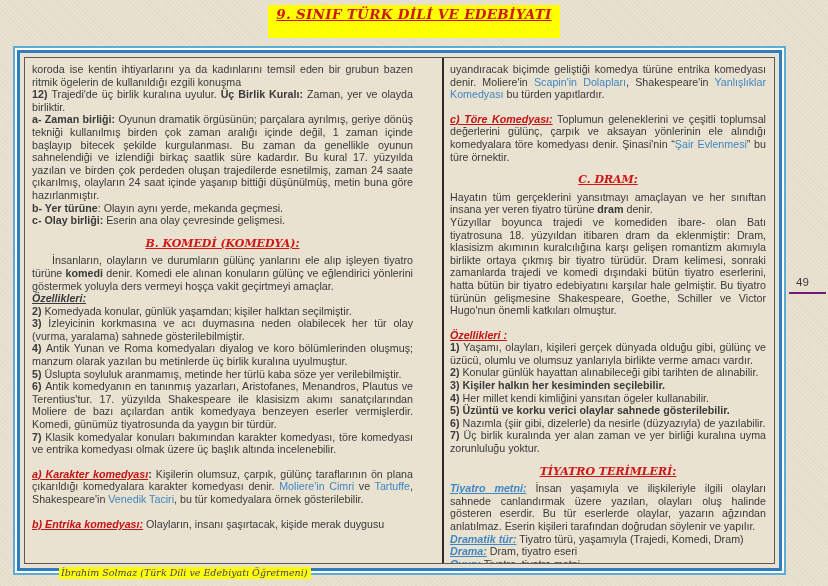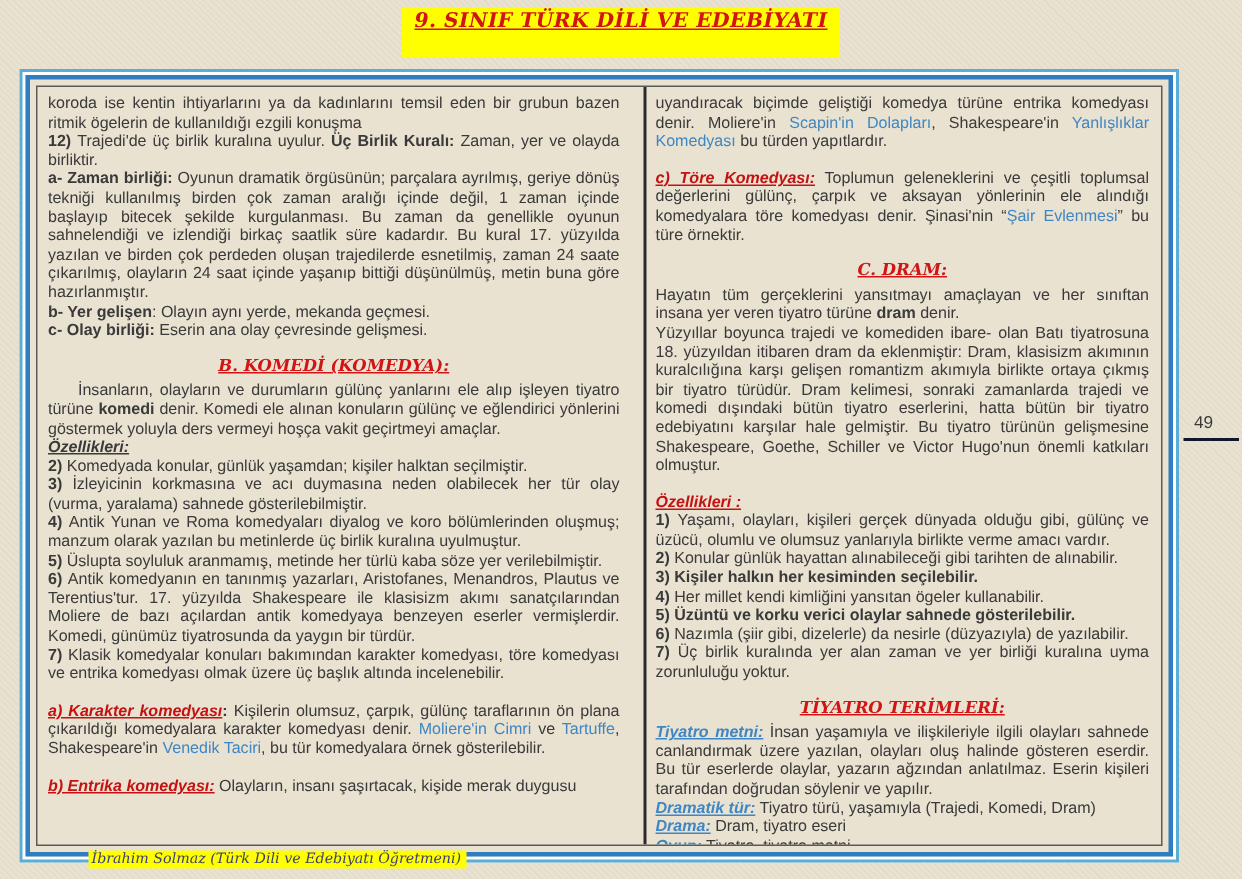--- a/index.html
+++ b/index.html
@@ -25,37 +25,37 @@
   }
   .frame-inner{
     box-sizing:border-box;height:100%;border:1px solid #5a5a5a;
     display:flex;overflow:hidden;background:#e9e2d1;
   }
   .col{
     box-sizing:border-box;font-size:10.7px;line-height:12.6px;
     text-align:justify;padding:5px 8px 4px 7px;
   }
   .col-left{width:404px;padding-right:16px;}
-  .col-right{flex:1;border-left:2px solid #2b2b2b;padding-left:6px;}
+  .col-right{flex:1;border-left:2px solid #2b2b2b;padding-left:6px;margin-left:13px;}
   .para{margin:0;}
   .indent{text-indent:20px;}
   .gap{margin-top:12px;}
   .hdr{
     text-align:center;color:#d11515;font-weight:bold;font-style:italic;
     text-decoration:underline;font-family:"DejaVu Serif",serif;
     font-size:11px;margin:11px 0 4px;
   }
   span.b{font-weight:bold;}
   span.biu{font-weight:bold;font-style:italic;text-decoration:underline;margin-top:40px;}
   span.rh{color:#c41111;font-weight:bold;font-style:italic;text-decoration:underline;}
   span.bl{color:#3f86c4;}
   span.bh{color:#3f86c4;font-weight:bold;font-style:italic;text-decoration:underline;}
   .page-number{
     position:absolute;top:276px;right:2px;width:30px;
-    font-size:11.5px;color:#3a3a3a;border-bottom:2px solid #0f172a;
+    font-size:11.5px;color:#3a3a3a;border-bottom:2px solid #701a75;
     padding:0 0 4px 7px;
   }
   .footer{position:absolute;left:31px;bottom:6px;padding-left:28px;}
   .footer span{
     background:#ffff00;color:#3c3f73;font-style:italic;
     font-family:"DejaVu Serif",serif;font-size:9.5px;padding:0 4px 1px 2px;
   }
 </style>
 </head>
 <body>
@@ -66,21 +66,21 @@
     <span>9. SINIF TÜRK DİLİ VE EDEBİYATI</span>
   </div>
 
   <div class="frame-outer">
     <div class="frame-mid">
       <div class="frame-inner">
         <div class="col col-left" id="col-left">
             <div class="para"><span>koroda ise kentin ihtiyarlarını ya da kadınlarını temsil eden bir grubun bazen ritmik ögelerin de kullanıldığı ezgili konuşma</span></div>
             <div class="para"><span class="b">12) </span><span>Trajedi'de üç birlik kuralına uyulur. </span><span class="b">Üç Birlik Kuralı:</span><span> Zaman, yer ve olayda birliktir.</span></div>
             <div class="para"><span class="b">a- Zaman birliği: </span><span>Oyunun dramatik örgüsünün; parçalara ayrılmış, geriye dönüş tekniği kullanılmış birden çok zaman aralığı içinde değil, 1 zaman içinde başlayıp bitecek şekilde kurgulanması. Bu zaman da genellikle oyunun sahnelendiği ve izlendiği birkaç saatlik süre kadardır. Bu kural 17. yüzyılda yazılan ve birden çok perdeden oluşan trajedilerde esnetilmiş, zaman 24 saate çıkarılmış, olayların 24 saat içinde yaşanıp bittiği düşünülmüş, metin buna göre hazırlanmıştır.</span></div>
-            <div class="para"><span class="b">b- Yer gelişen</span><span>: Olayın aynı yerde, mekanda geçmesi.</span></div>
+            <div class="para"><span class="b">b- Yer türüne</span><span>: Olayın aynı yerde, mekanda geçmesi.</span></div>
             <div class="para"><span class="b">c- Olay birliği:</span><span> Eserin ana olay çevresinde gelişmesi.</span></div>
             <div class="hdr"><span>B. KOMEDİ (KOMEDYA):</span></div>
             <div class="para indent"><span>İnsanların, olayların ve durumların gülünç yanlarını ele alıp işleyen tiyatro türüne </span><span class="b">komedi</span><span> denir. Komedi ele alınan konuların gülünç ve eğlendirici yönlerini göstermek yoluyla ders vermeyi hoşça vakit geçirtmeyi amaçlar.</span></div>
             <div class="para"><span class="biu">Özellikleri:</span></div>
             <div class="para"><span class="b">2) </span><span>Komedyada konular, günlük yaşamdan; kişiler halktan seçilmiştir.</span></div>
             <div class="para"><span class="b">3) </span><span>İzleyicinin korkmasına ve acı duymasına neden olabilecek her tür olay (vurma, yaralama) sahnede gösterilebilmiştir.</span></div>
             <div class="para"><span class="b">4) </span><span>Antik Yunan ve Roma komedyaları diyalog ve koro bölümlerinden oluşmuş; manzum olarak yazılan bu metinlerde üç birlik kuralına uyulmuştur.</span></div>
             <div class="para"><span class="b">5) </span><span>Üslupta soyluluk aranmamış, metinde her türlü kaba söze yer verilebilmiştir.</span></div>
             <div class="para"><span class="b">6) </span><span>Antik komedyanın en tanınmış yazarları, Aristofanes, Menandros, Plautus ve Terentius'tur. 17. yüzyılda Shakespeare ile klasisizm akımı sanatçılarından Moliere de bazı açılardan antik komedyaya benzeyen eserler vermişlerdir. Komedi, günümüz tiyatrosunda da yaygın bir türdür.</span></div>
             <div class="para"><span class="b">7) </span><span>Klasik komedyalar konuları bakımından karakter komedyası, töre komedyası ve entrika komedyası olmak üzere üç başlık altında incelenebilir.</span></div>

